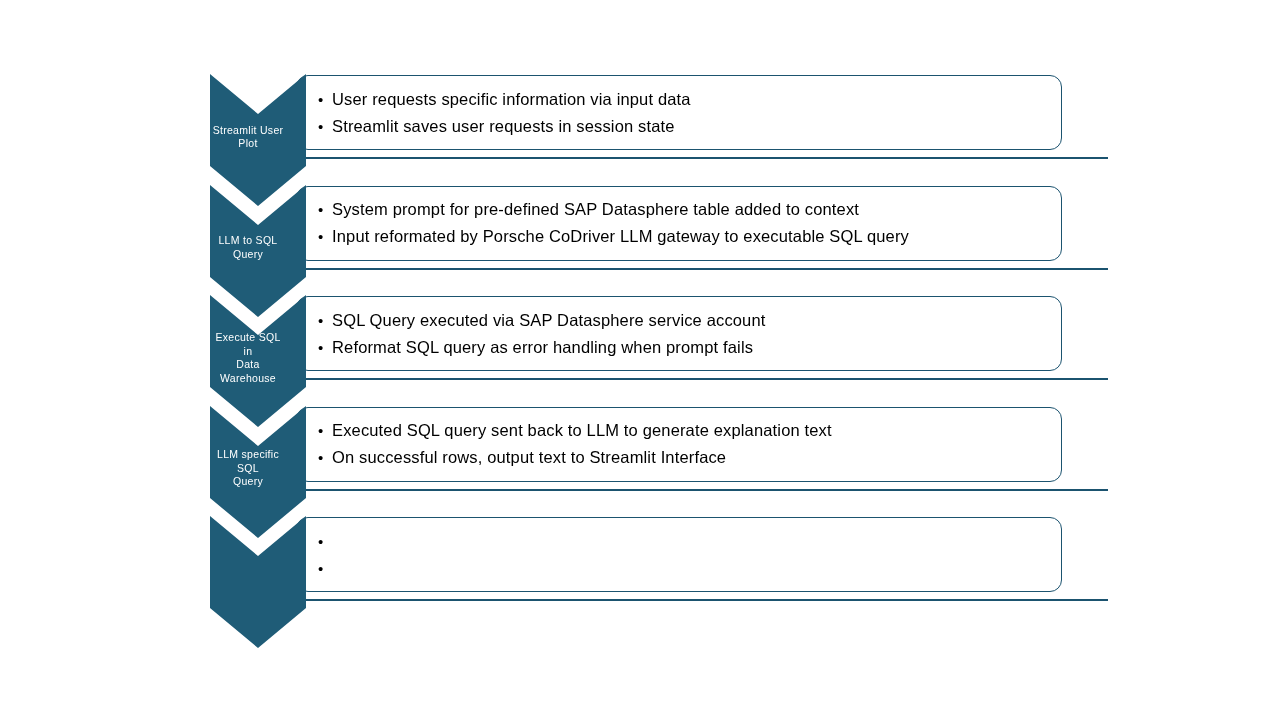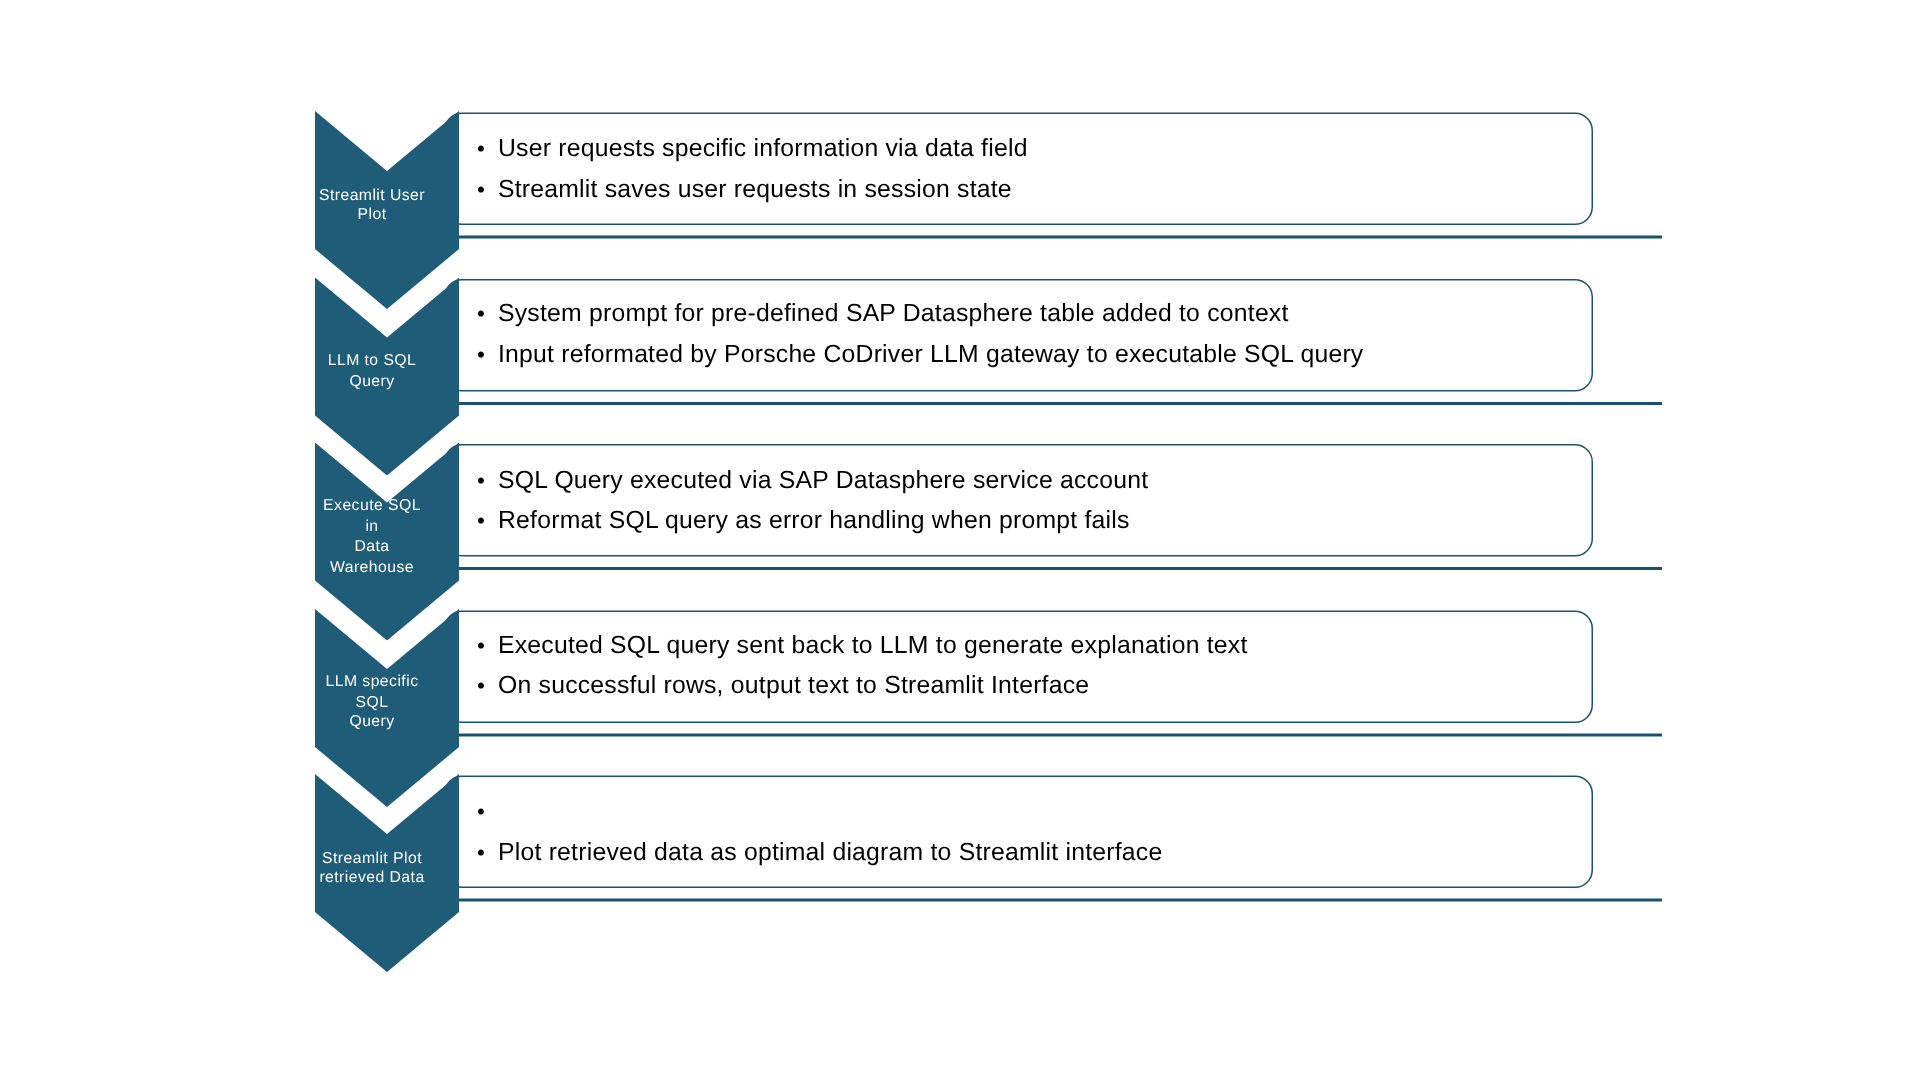--- a/index.html
+++ b/index.html
@@ -100,21 +100,21 @@
 <body>
 
 <div class="canvas">
 
   <div class="step">
     <div class="underline"></div>
     <div class="card">
       <ul class="bullets">
         <li>
           <span class="marker">•</span>
-          <span>User requests specific information via data field</span>
+          <span>User requests specific information via input data</span>
         </li>
         <li>
           <span class="marker">•</span>
           <span>Streamlit saves user requests in session state</span>
         </li>
       </ul>
     </div>
     <svg class="chev" viewBox="0 0 96 132" preserveAspectRatio="none">
       <polygon points="0,0 48,40 96,0 96,92 48,132 0,92"></polygon>
     </svg>
@@ -195,26 +195,21 @@
 
   <div class="step">
     <div class="underline"></div>
     <div class="card">
       <ul class="bullets">
         <li>
           <span class="marker">•</span>
         </li>
         <li>
           <span class="marker">•</span>
-          <span>Plot retrieved data as optimal diagram to Streamlit interface</span>
-        </li>
-      </ul>
-    </div>
-    <svg class="chev" viewBox="0 0 96 132" preserveAspectRatio="none">
-      <polygon points="0,0 48,40 96,0 96,92 48,132 0,92"></polygon>
-    </svg>
-    <div class="chev-label">
-      <div>Streamlit Plot</div>
-      <div>retrieved Data</div>
-    </div>
+        </li>
+      </ul>
+    </div>
+    <svg class="chev" viewBox="0 0 96 132" preserveAspectRatio="none">
+      <polygon points="0,0 48,40 96,0 96,92 48,132 0,92"></polygon>
+    </svg>
   </div>
 
 </div>
 
 </body></html>

